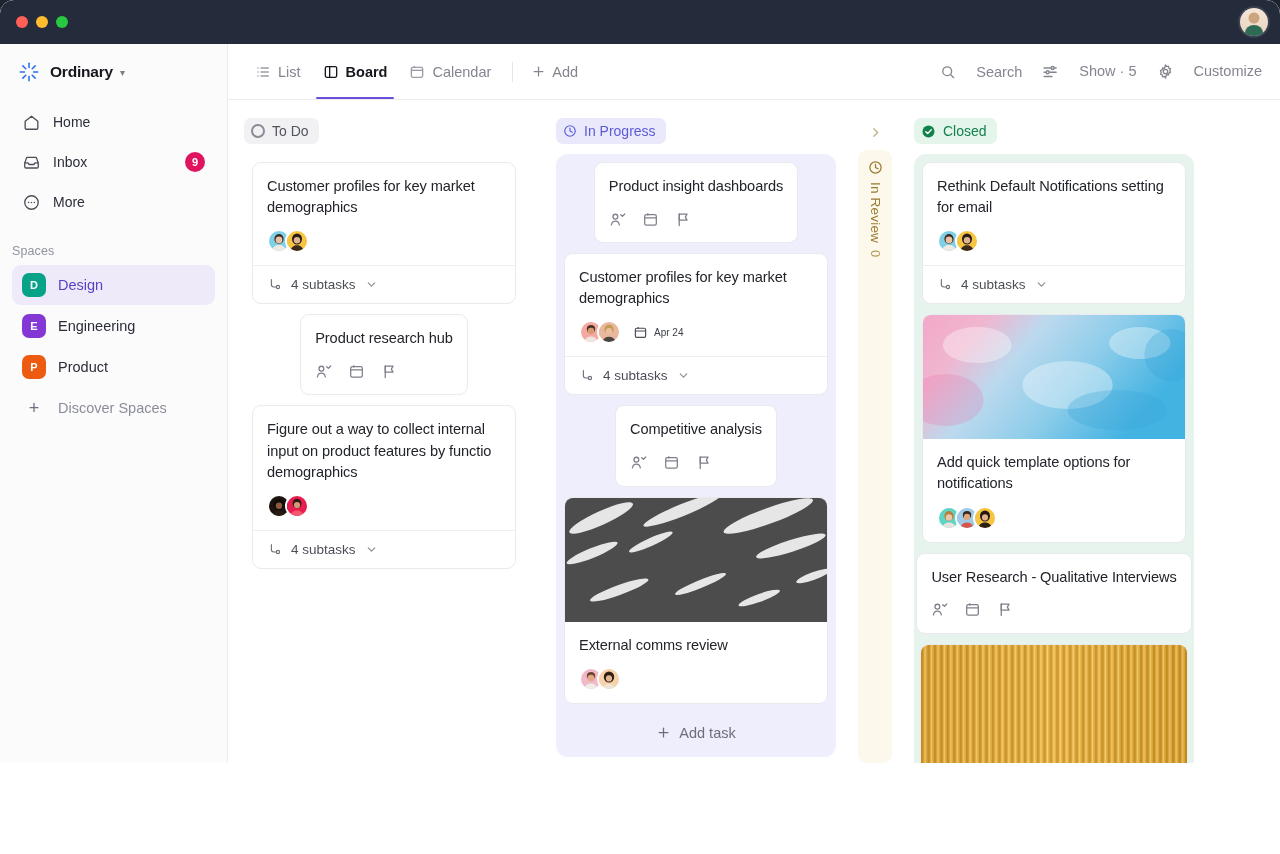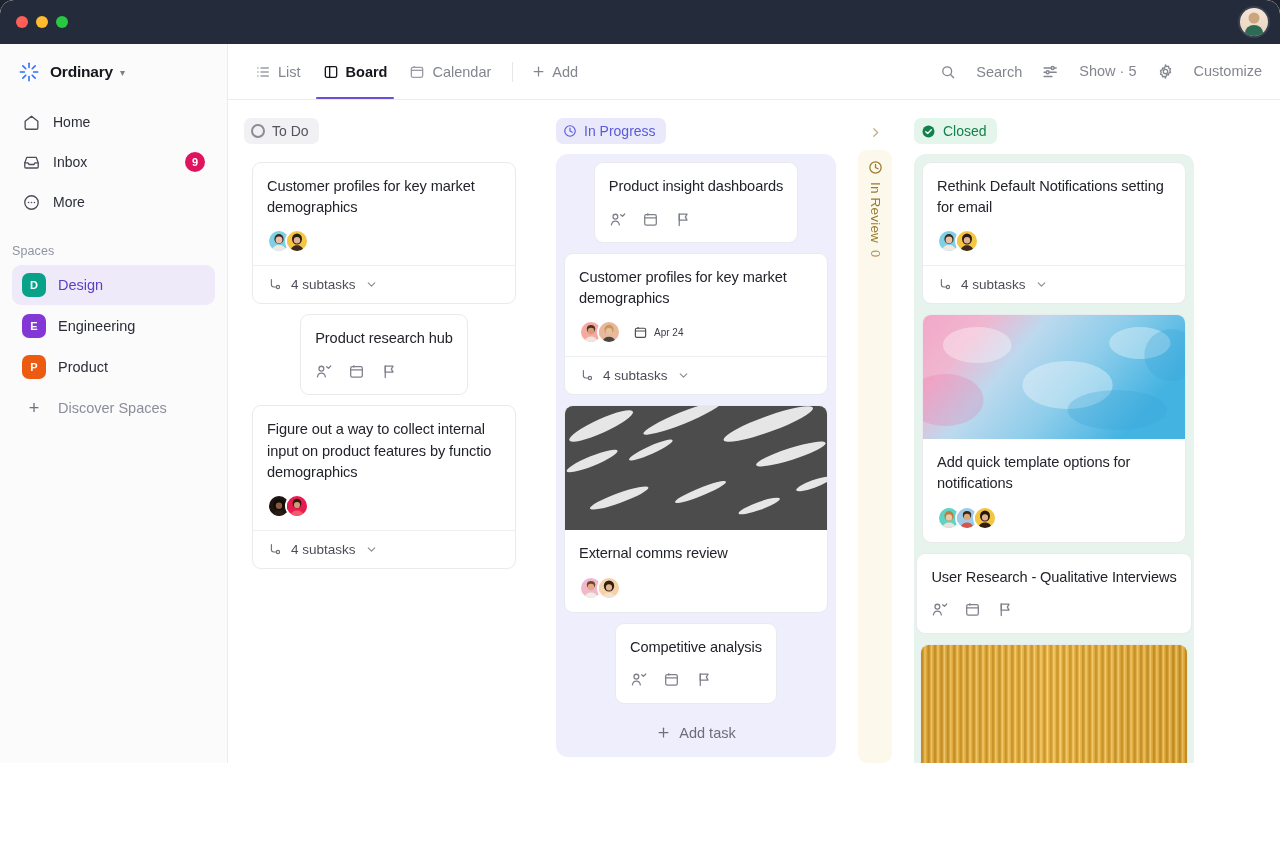--- a/index.html
+++ b/index.html
@@ -624,20 +624,50 @@
                 <span>4 subtasks</span>
                 <span>
                   <svg width="13" height="13" viewBox="0 0 24 24" fill="none" stroke="#8b8e97" stroke-width="2.2" stroke-linecap="round" stroke-linejoin="round">
                       <polyline points="6 9 12 15 18 9"></polyline>
                     </svg>
                 </span>
               </div>
             </div>
 
             <div class="card">
+              <div class="card-main">
+                <div class="card-title">Competitive analysis</div>
+                <div class="card-meta">
+                  <div class="ico-row">
+                    <span>
+                        <svg width="17" height="17" viewBox="0 0 24 24" fill="none" stroke="#7d808a" stroke-width="1.8" stroke-linecap="round" stroke-linejoin="round">
+                          <circle cx="9" cy="8" r="3.4"></circle>
+                          <path d="M3.4 19.5c.6-3.4 2.9-5.3 5.6-5.3s5 1.9 5.6 5.3"></path>
+                          <path d="M16.5 5.2 19 7.6l3.2-3.4"></path>
+                        </svg>
+                      </span>
+                    <span>
+                        <svg width="17" height="17" viewBox="0 0 24 24" fill="none" stroke="#7d808a" stroke-width="1.8" stroke-linejoin="round">
+                          <rect x="3.8" y="5.2" width="16.4" height="14.6" rx="2.2"></rect>
+                          <line x1="3.8" y1="9.6" x2="20.2" y2="9.6"></line>
+                          <line x1="8.2" y1="3.2" x2="8.2" y2="6.2"></line>
+                        </svg>
+                      </span>
+                    <span>
+                        <svg width="17" height="17" viewBox="0 0 24 24" fill="none" stroke="#7d808a" stroke-width="1.8" stroke-linecap="round" stroke-linejoin="round">
+                          <line x1="6" y1="4" x2="6" y2="20.5"></line>
+                          <path d="M6 4.5h11l-2.4 4.2 2.4 4.2H6z"></path>
+                        </svg>
+                      </span>
+                  </div>
+                </div>
+              </div>
+            </div>
+
+            <div class="card">
               <div class="cover">
                 <svg width="100%" height="124" viewBox="0 0 290 124" preserveAspectRatio="none">
                   <rect width="290" height="124" fill="#4c4c4c"></rect>
                   <g fill="#efefef" opacity="0.95">
                     <ellipse cx="40" cy="20" rx="38" ry="7" transform="rotate(-22 40 20)"></ellipse>
                     <ellipse cx="130" cy="12" rx="46" ry="6" transform="rotate(-20 130 12)"></ellipse>
                     <ellipse cx="225" cy="18" rx="52" ry="8" transform="rotate(-18 225 18)"></ellipse>
                     <ellipse cx="30" cy="55" rx="30" ry="5" transform="rotate(-20 30 55)"></ellipse>
                     <ellipse cx="95" cy="44" rx="26" ry="4" transform="rotate(-22 95 44)"></ellipse>
                     <ellipse cx="250" cy="48" rx="40" ry="6" transform="rotate(-16 250 48)"></ellipse>
@@ -659,50 +689,20 @@
                           <circle cx="10" cy="9" r="3.3" fill="#e2a988"></circle>
                           <path d="M3 20c1.2-3.6 4-5.4 7-5.4s5.8 1.8 7 5.4z" fill="#f0ece8"></path>
                         </svg>
                       </span>
                     <span class="av">
                         <svg width="20" height="20" viewBox="0 0 20 20">
                           <rect width="20" height="20" fill="#f7d2a8"></rect>
                           <ellipse cx="10" cy="8" rx="5.2" ry="5.6" fill="#301f14"></ellipse>
                           <circle cx="10" cy="9.4" r="3.1" fill="#e3b590"></circle>
                           <path d="M3.2 20c1.2-3.6 4-5.3 6.8-5.3s5.6 1.7 6.8 5.3z" fill="#efe3d3"></path>
-                        </svg>
-                      </span>
-                  </div>
-                </div>
-              </div>
-            </div>
-
-            <div class="card">
-              <div class="card-main">
-                <div class="card-title">Competitive analysis</div>
-                <div class="card-meta">
-                  <div class="ico-row">
-                    <span>
-                        <svg width="17" height="17" viewBox="0 0 24 24" fill="none" stroke="#7d808a" stroke-width="1.8" stroke-linecap="round" stroke-linejoin="round">
-                          <circle cx="9" cy="8" r="3.4"></circle>
-                          <path d="M3.4 19.5c.6-3.4 2.9-5.3 5.6-5.3s5 1.9 5.6 5.3"></path>
-                          <path d="M16.5 5.2 19 7.6l3.2-3.4"></path>
-                        </svg>
-                      </span>
-                    <span>
-                        <svg width="17" height="17" viewBox="0 0 24 24" fill="none" stroke="#7d808a" stroke-width="1.8" stroke-linejoin="round">
-                          <rect x="3.8" y="5.2" width="16.4" height="14.6" rx="2.2"></rect>
-                          <line x1="3.8" y1="9.6" x2="20.2" y2="9.6"></line>
-                          <line x1="8.2" y1="3.2" x2="8.2" y2="6.2"></line>
-                        </svg>
-                      </span>
-                    <span>
-                        <svg width="17" height="17" viewBox="0 0 24 24" fill="none" stroke="#7d808a" stroke-width="1.8" stroke-linecap="round" stroke-linejoin="round">
-                          <line x1="6" y1="4" x2="6" y2="20.5"></line>
-                          <path d="M6 4.5h11l-2.4 4.2 2.4 4.2H6z"></path>
                         </svg>
                       </span>
                   </div>
                 </div>
               </div>
             </div>
 
             <div class="add-task">
               <span>
                 <svg width="15" height="15" viewBox="0 0 24 24" fill="none" stroke="#6c6f79" stroke-width="2" stroke-linecap="round">

